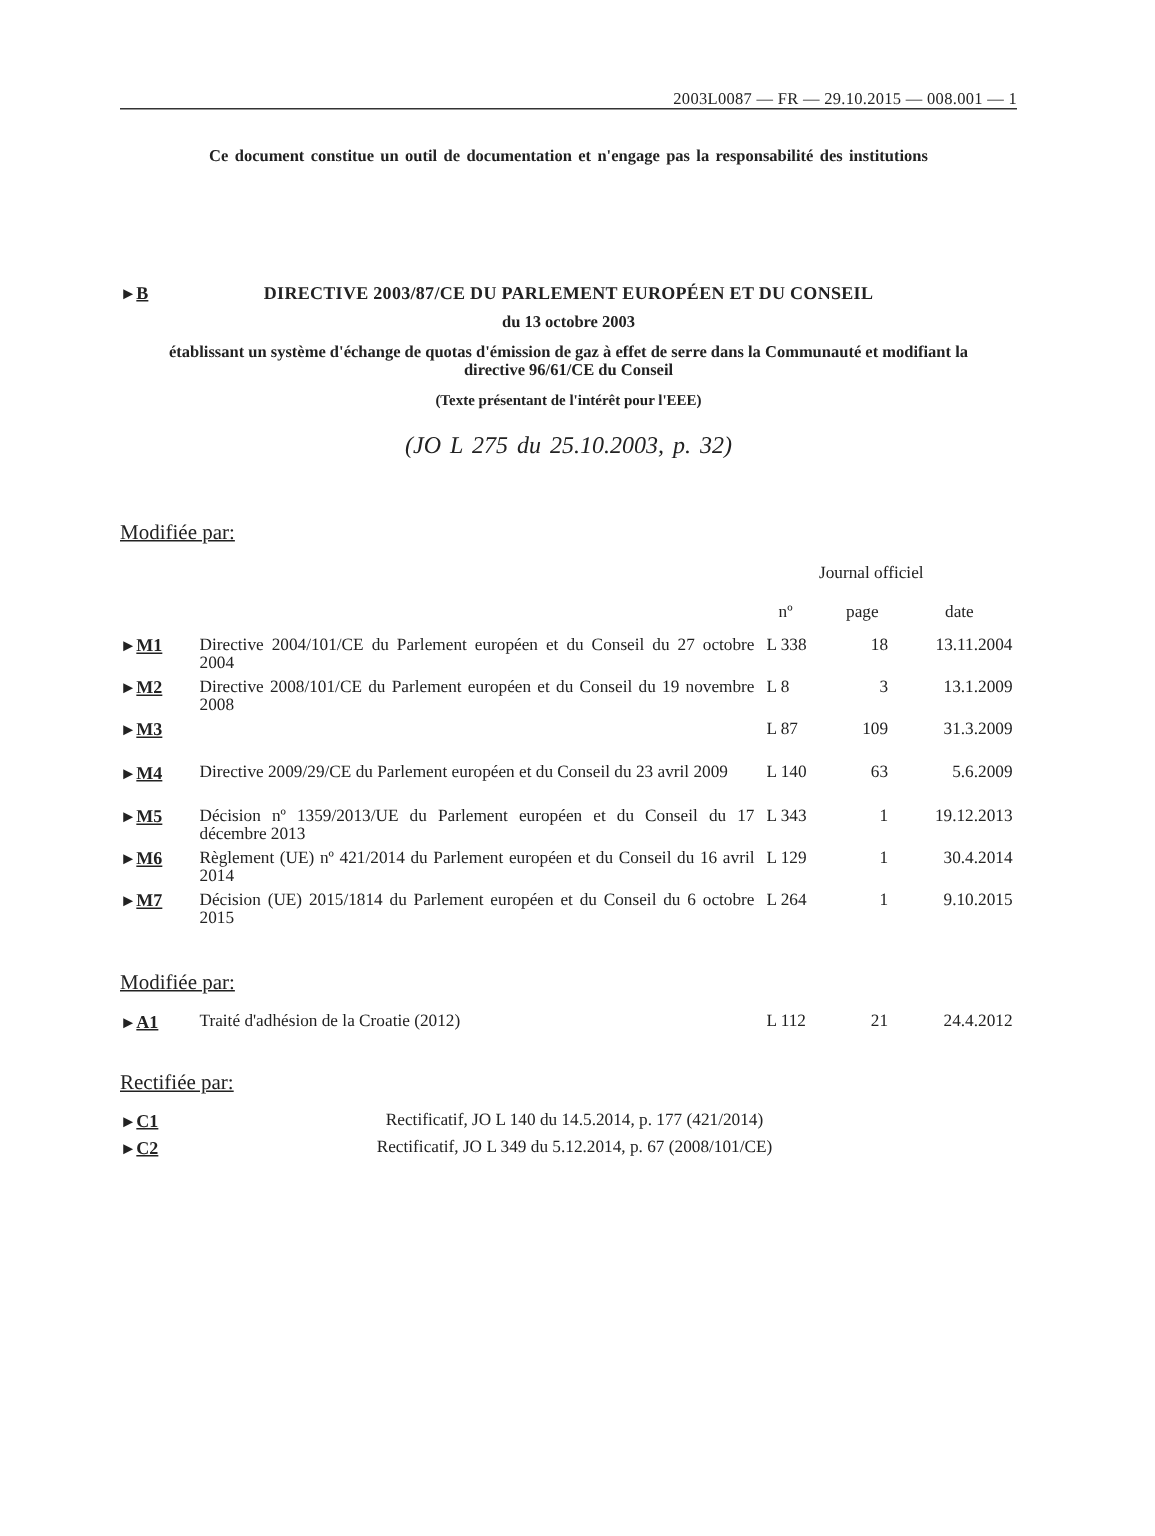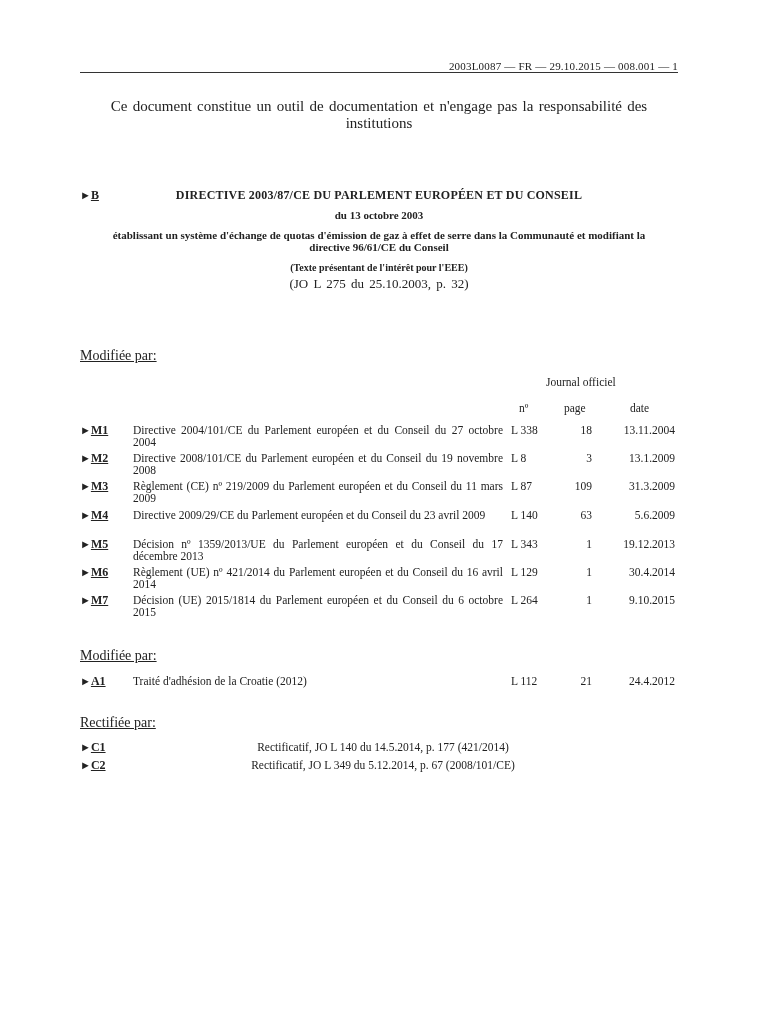--- a/index.html
+++ b/index.html
@@ -1,30 +1,30 @@
 <!DOCTYPE html>
 <html><head>
 <meta charset="utf-8">
 <style>
   html, body { margin:0; padding:0; background:#fff; }
   body { width:770px; height:1024px; position:relative; overflow:hidden;
          font-family:"Liberation Serif", "DejaVu Serif", serif; color:#222; }
   .abs { position:absolute; }
   .header-code { left:400px; top:60px; width:278px; text-align:right; font-size:11px; letter-spacing:0.2px; }
   .rule { left:80px; top:72px; width:598px; height:1px; background:#333; }
-  .disclaimer { left:80px; top:98px; width:598px; text-align:center; font-size:15px; font-weight:normal; word-spacing:1.5px; }
+  .disclaimer { left:80px; top:98px; width:598px; text-align:center; font-size:11px; font-weight:bold; word-spacing:1.5px; }
   .marker { font-size:12px; font-weight:bold; white-space:nowrap; }
   .marker .tri { font-size:11px; }
   .marker .code { text-decoration:underline; }
   .title-block { left:80px; width:598px; text-align:center; }
   .t-main { top:188px; font-size:12px; font-weight:bold; letter-spacing:0.2px; }
   .t-date { top:209px; font-size:11px; font-weight:bold; }
   .t-sub { top:229px; font-size:11px; font-weight:bold; line-height:12px; padding:0 25px; box-sizing:border-box; }
   .t-eee { top:262px; font-size:10px; font-weight:bold; }
-  .t-jo { top:276px; font-size:13px; word-spacing:2px; }
+  .t-jo { top:289px; font-size:16px; word-spacing:2px;font-style:italic; }
   .section-label { font-size:14px; text-decoration:underline; }
   .col-head { font-size:11.5px; }
   .row { position:absolute; left:80px; width:598px; height:28px; font-size:11.5px; line-height:11.5px; }
   .row .mk { position:absolute; left:0; top:0; width:50px; }
   .row .desc { position:absolute; left:53px; top:0; width:370px; text-align:justify; }
   .row .num { position:absolute; left:431px; top:0; width:50px; }
   .row .page { position:absolute; left:480px; top:0; width:32px; text-align:right; }
   .row .date { position:absolute; left:520px; top:0; width:75px; text-align:right; }
 </style>
 </head>
@@ -58,21 +58,20 @@
 </div>
 <div class="row" style="top:453px;">
   <div class="mk marker"><span class="tri">►</span><span class="code">M2</span></div>
   <div class="desc">Directive 2008/101/CE du Parlement européen et du Conseil du 19 novembre 2008</div>
   <div class="num">L 8</div>
   <div class="page">3</div>
   <div class="date">13.1.2009</div>
 </div>
 <div class="row" style="top:481px;">
   <div class="mk marker"><span class="tri">►</span><span class="code">M3</span></div>
-  <div class="desc">Règlement (CE) nº 219/2009 du Parlement européen et du Conseil du 11 mars 2009</div>
   <div class="num">L 87</div>
   <div class="page">109</div>
   <div class="date">31.3.2009</div>
 </div>
 <div class="row" style="top:510px;">
   <div class="mk marker"><span class="tri">►</span><span class="code">M4</span></div>
   <div class="desc">Directive 2009/29/CE du Parlement européen et du Conseil du 23 avril 2009</div>
   <div class="num">L 140</div>
   <div class="page">63</div>
   <div class="date">5.6.2009</div>

